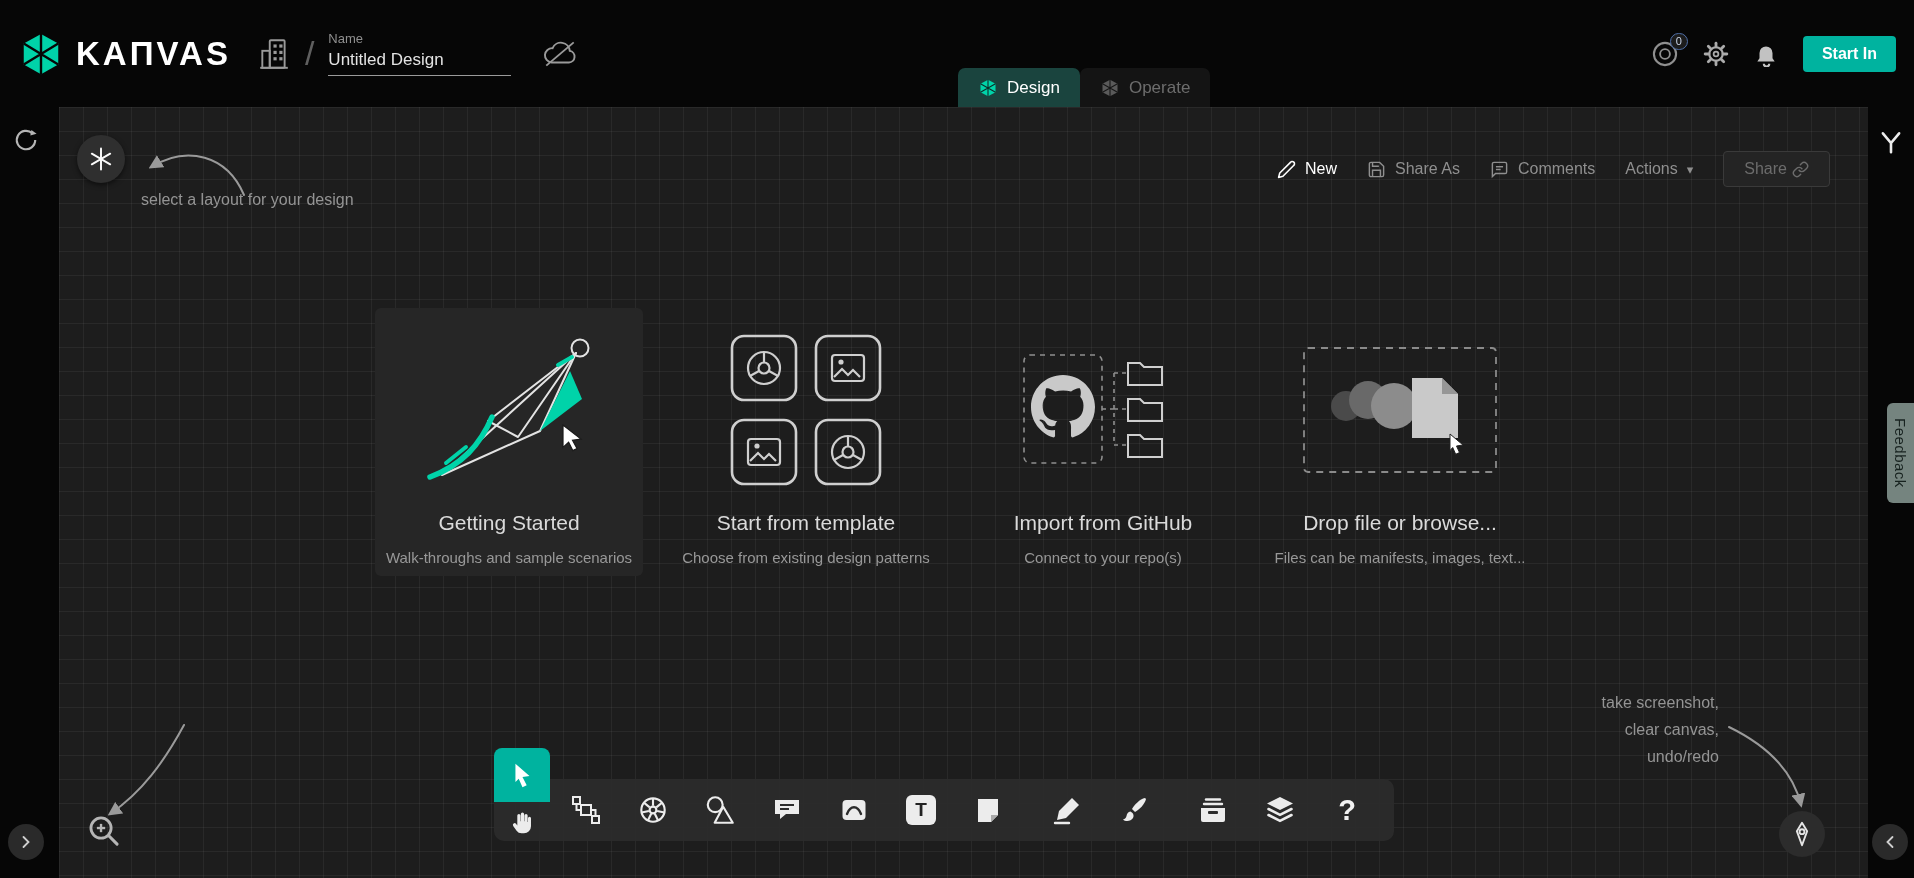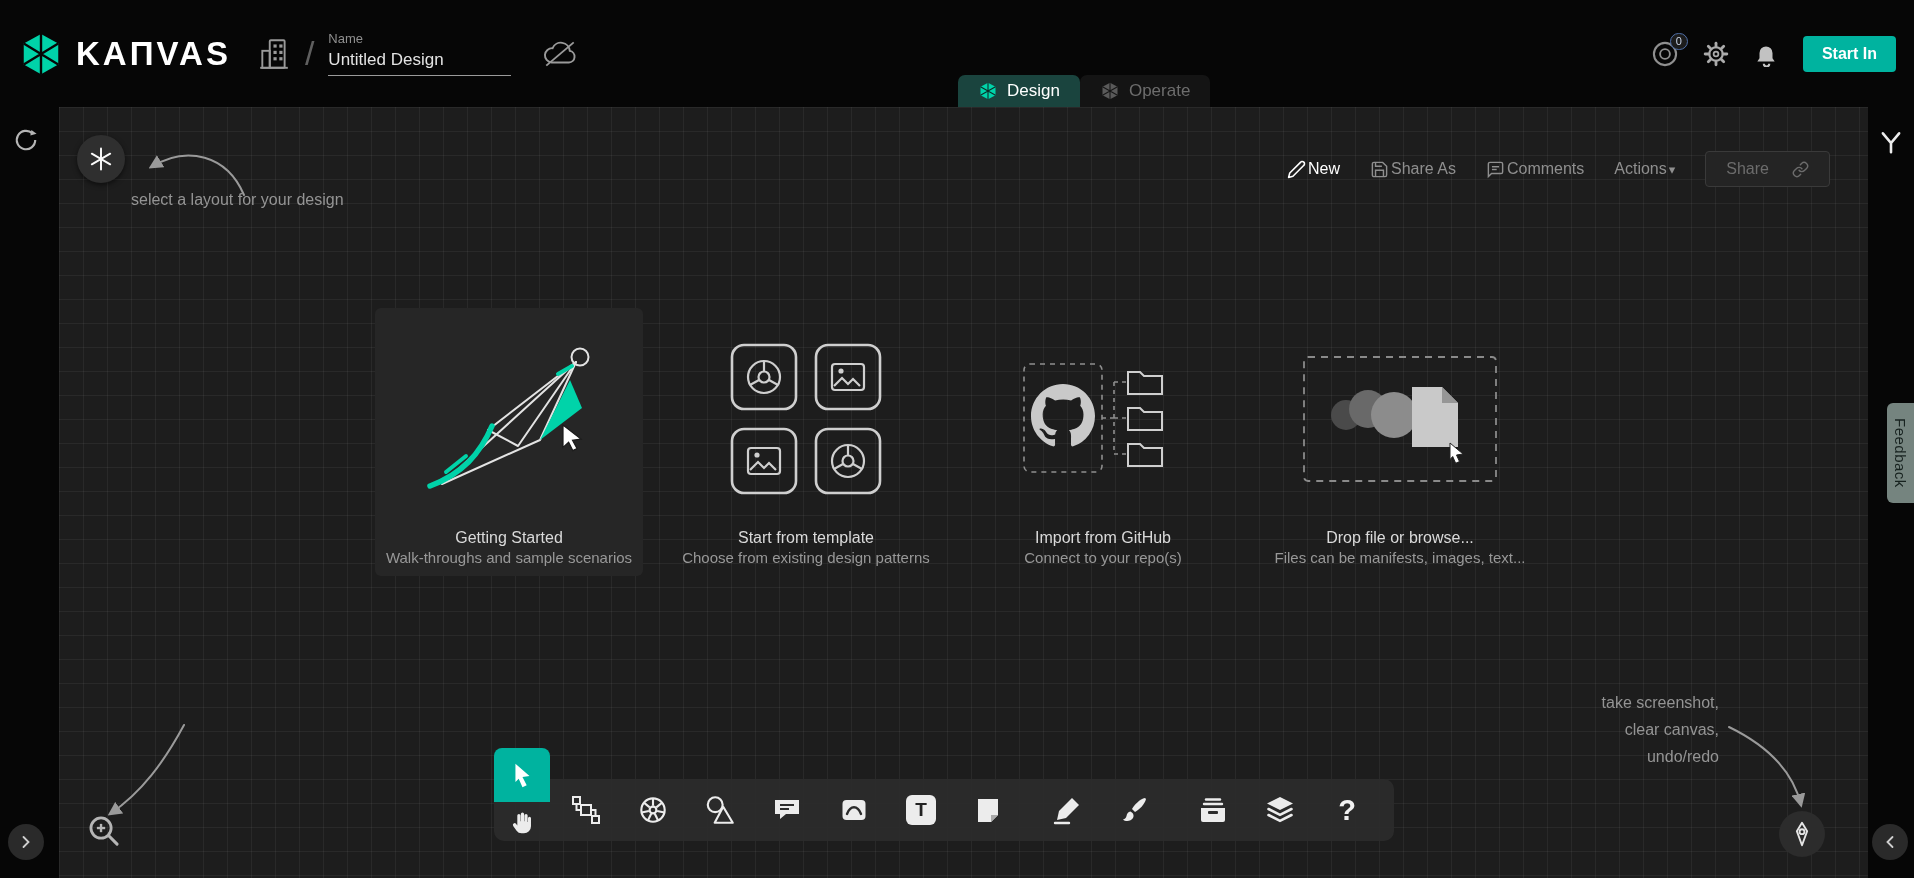--- a/index.html
+++ b/index.html
@@ -14,21 +14,21 @@
   .logo-text { color:#ffffff; font-size:33px; font-weight:700; letter-spacing:3px; }
   .org-icon { margin-left:28px; cursor:pointer; }
   .slash { color:#5f5f5f; font-size:34px; font-weight:300; margin:0 14px 0 16px; }
   .name-field { display:flex; flex-direction:column; }
   .name-label { color:#8f8f8f; font-size:13px; margin-bottom:2px; }
   .name-input { width:183px; background:transparent; border:none; border-bottom:1px solid #9a9a9a;
                 color:#e3e3e3; font-size:17px; padding:2px 0 5px; outline:none; font-family:inherit; }
   .cloud-icon { margin-left:30px; cursor:pointer; }
 
   .tabs { position:absolute; left:958px; bottom:0; display:flex; }
-  .tab { display:flex; align-items:center; gap:9px; height:32px; padding:0 20px;
+  .tab { display:flex; align-items:center; gap:9px; height:39px; padding:0 20px;
          font-size:17px; border-radius:7px 7px 0 0; cursor:pointer; }
   .tab.active { background:#1a443e; color:#ffffff; }
   .tab.inactive { background:#141414; color:#6d6d6d; }
 
   .header-right { margin-left:auto; display:flex; align-items:center; gap:24px; }
   .credits { position:relative; cursor:pointer; width:28px; height:28px; }
   .badge { position:absolute; top:-7px; right:-9px; background:#1c1c1c; border:1px solid #4f6fa8;
            color:#c9d4e8; font-size:11px; line-height:13px; border-radius:9px; padding:1px 5px; }
   .hicon { cursor:pointer; }
   .signin { background:#00B39F; color:#fff; border:none; border-radius:4px; font-size:16px;
@@ -55,35 +55,35 @@
       linear-gradient(to bottom, rgba(255,255,255,0.05) 1px, transparent 1px);
     background-size:24px 24px; }
 
   
   .layout-btn { position:absolute; left:18px; top:28px; width:48px; height:48px; border-radius:50%;
                 background:#2f2f2f; border:none; display:flex; align-items:center; justify-content:center;
                 cursor:pointer; box-shadow:0 2px 5px rgba(0,0,0,.55); }
   .arrow { pointer-events:none; }
   .arrow-tl { position:absolute; left:70px; top:26px; }
   .hint { color:#949494; font-size:16px; }
-  .hint-layout { position:absolute; left:72px; top:84px; }
+  .hint-layout { position:absolute; left:82px; top:84px; }
 
   .canvas-toolbar { position:absolute; top:44px; right:38px; display:flex; align-items:center; gap:30px; }
-  .ct-item { display:flex; align-items:center; gap:2px; font-size:16px; color:#8f8f8f; cursor:pointer; }
+  .ct-item { display:flex; align-items:center; gap:9px; font-size:16px; color:#8f8f8f; cursor:pointer; }
   .ct-item.primary { color:#ffffff; }
   .caret { font-size:13px; color:#8f8f8f; }
-  .share-btn { display:flex; align-items:center; gap:23px; border:1px solid #3a3a3a; background:#242424;
+  .share-btn { display:flex; align-items:center; gap:5px; border:1px solid #3a3a3a; background:#242424;
                color:#6c6c6c; border-radius:4px; padding:8px 20px; font-size:16px; cursor:pointer; }
 
   .cards { position:absolute; left:316px; top:201px; display:flex; gap:29px; }
   .card { width:268px; height:268px; display:flex; flex-direction:column; align-items:center;
           text-align:center; position:relative; cursor:pointer; }
   .card.panel { background:#262626; border-radius:6px; }
   .card-ill { flex:1 1 auto; width:100%; display:flex; align-items:center; justify-content:center; }
-  .card-title { font-size:16px; color:#dadada; margin:0 0 2px; }
+  .card-title { font-size:21px; color:#dadada; margin:0 0 14px; }
   .card-sub { font-size:15px; color:#989898; margin:0 0 10px; }
   .pointer-cursor { position:absolute; left:186px; top:116px; }
 
   .hint-bl { position:absolute; left:118px; top:578px; line-height:27px; text-align:left; }
   .arrow-bl { position:absolute; left:25px; top:613px; }
   .zoom-btn { position:absolute; left:24px; top:704px; width:42px; height:42px; background:transparent;
               border:none; cursor:pointer; padding:0; }
   .hint-br { position:absolute; left:1450px; top:582px; width:210px; text-align:right; line-height:27px; }
   .arrow-br { position:absolute; left:1662px; top:612px; }
   .pen-btn { position:absolute; left:1720px; top:704px; width:46px; height:46px; border-radius:50%;

